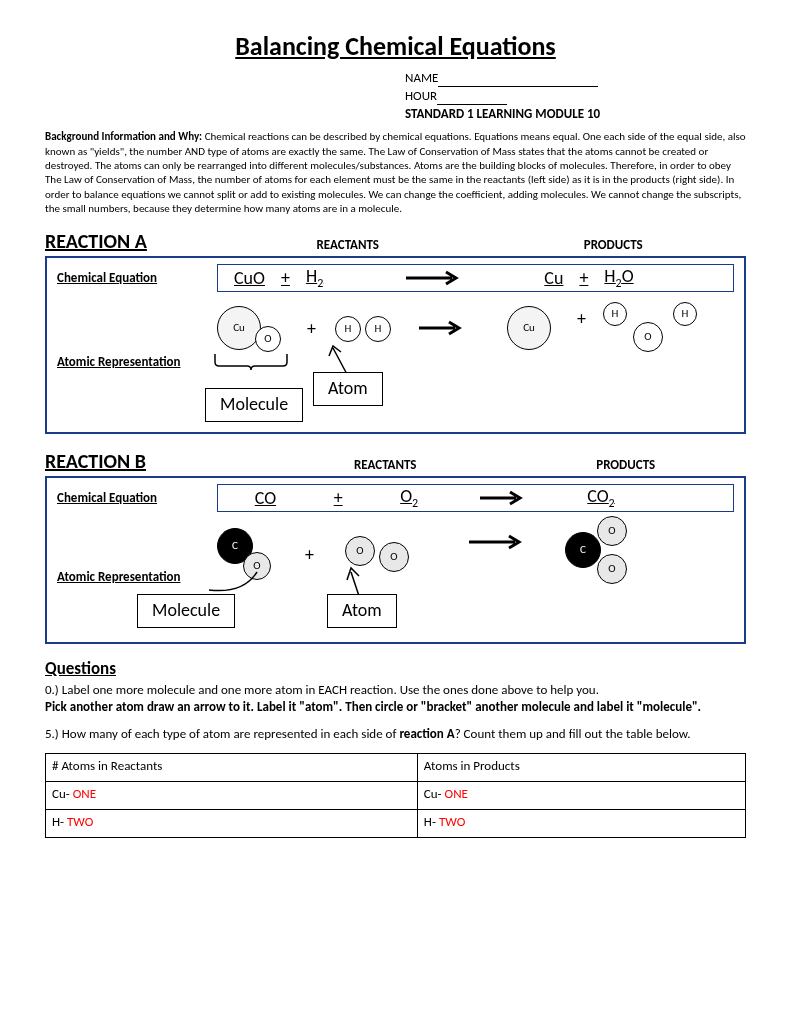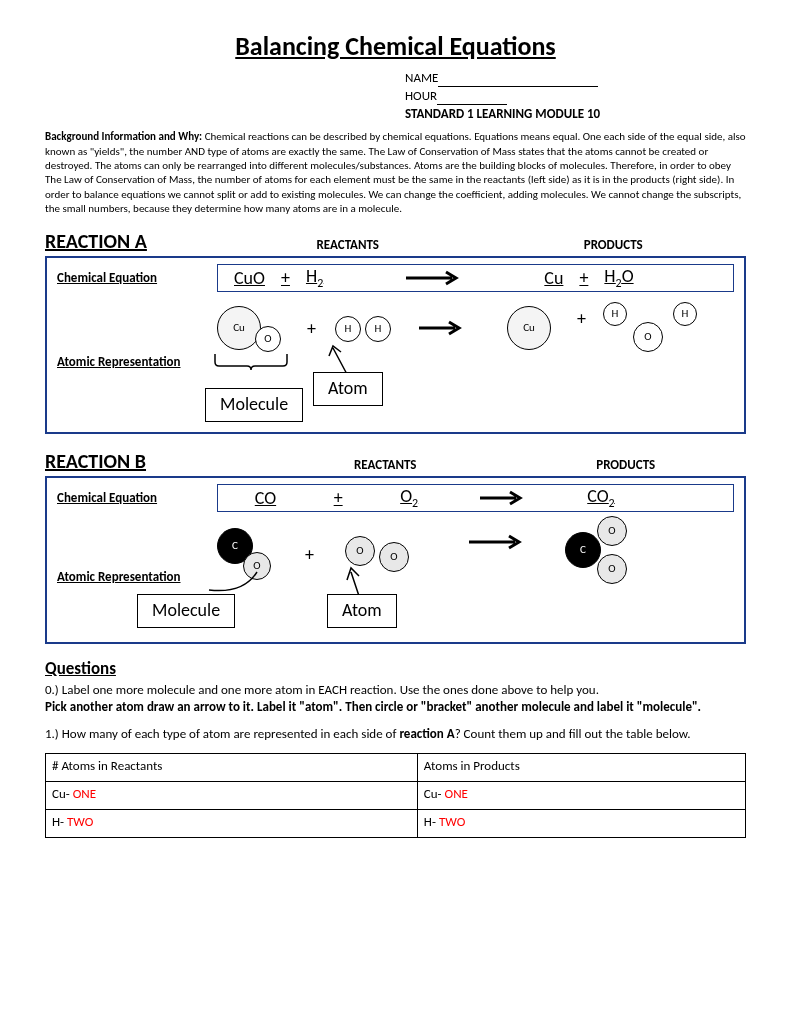--- a/index.html
+++ b/index.html
@@ -292,21 +292,21 @@
   </div>
 </div>
 
 <div class="questions-heading">Questions</div>
 <div class="q-text">
   <span>0.) Label one more molecule and one more atom in EACH reaction. Use the ones done above to help you.</span><br>
   <span class="bold">Pick another atom draw an arrow to it. Label it "atom". Then circle or "bracket" another molecule and label it "molecule".</span>
 </div>
 
 <div class="q-text">
-  <span>1.) How many of each type of atom are represented in each side of </span><span class="bold">reaction A</span><span>? Count them up and fill out the table below.</span>
+  <span>5.) How many of each type of atom are represented in each side of </span><span class="bold">reaction A</span><span>? Count them up and fill out the table below.</span>
 </div>
 
 <table>
   <tbody>
       <tr>
     <td># Atoms in Reactants</td>
     <td>Atoms in Products</td>
   </tr>
   <tr>
     <td><span>Cu- </span><span class="red">ONE</span></td>

